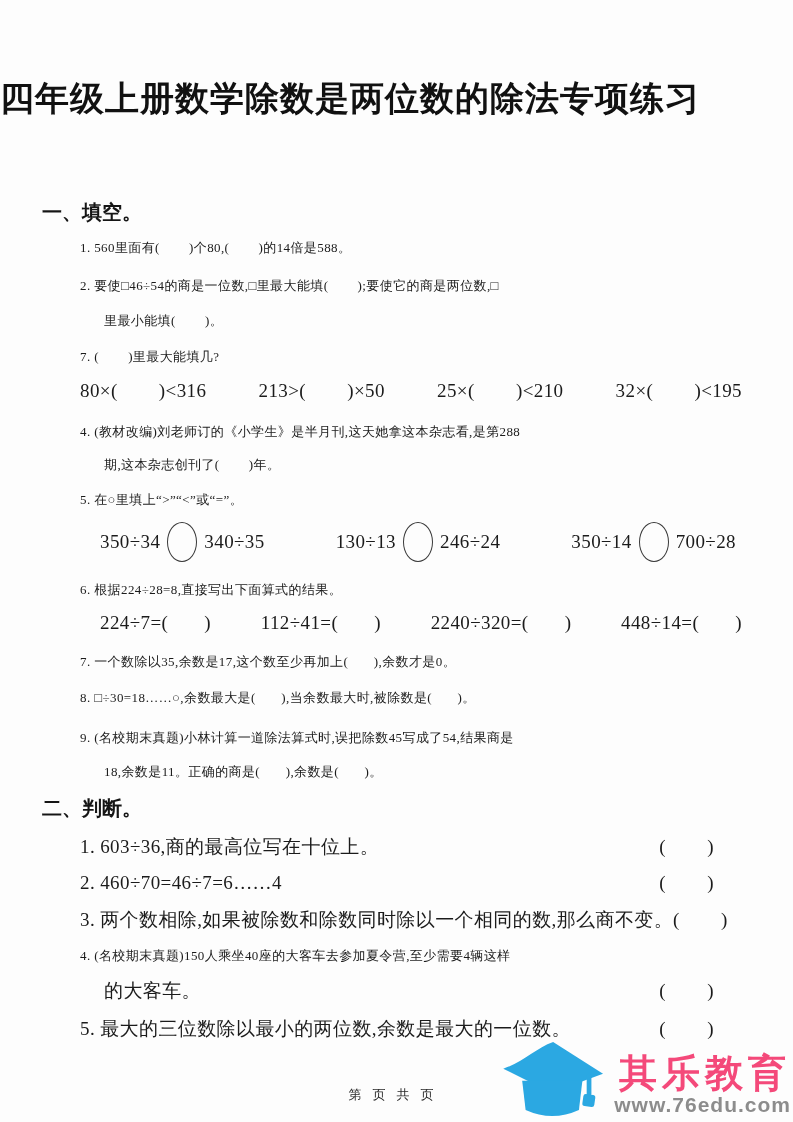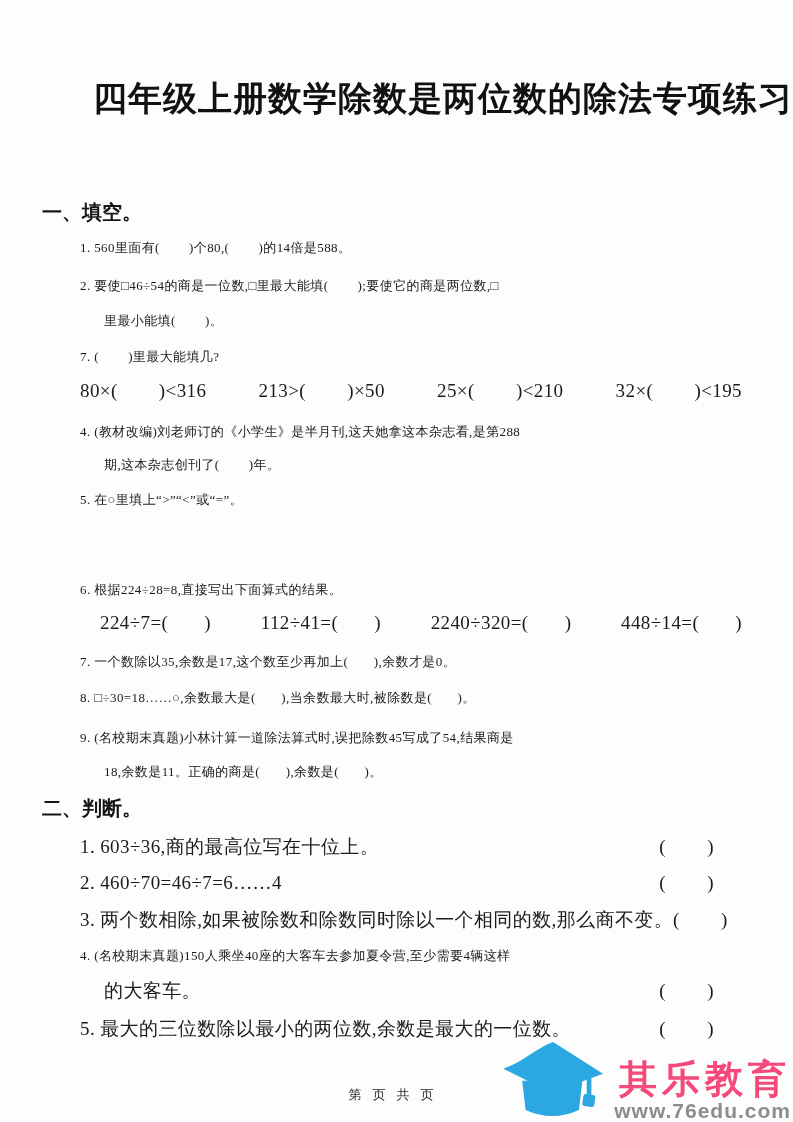--- a/index.html
+++ b/index.html
@@ -11,21 +11,21 @@
     height: 1122px;
     margin: 0 auto;
     background: #fdfdfd;
     overflow: hidden;
     color: #1b1b1b;
   }
   .title {
     position: absolute;
     top: 76px; left: 0;
     width: 100%;
-    text-align: right;
+    text-align: left;
     font-family: "Liberation Sans", sans-serif;
     font-size: 34px;
     font-weight: 800;
     letter-spacing: 1px;
     color: #111;
   }
   .sec-header {
     position: absolute;
     left: 42px;
     font-family: "Liberation Sans", sans-serif;
@@ -78,21 +78,21 @@
     color: #2a2a2a;
     font-family: "Liberation Sans", sans-serif;
   }
   .logo {
     position: absolute;
     right: 2px; bottom: 0;
     display: flex;
     align-items: flex-end;
   }
   .logo-cap { width: 112px; height: 86px; margin-right: 4px; }
-  .logo-text { text-align: right; }
+  .logo-text { text-align: right; padding-bottom: 6px; }
   .brand {
     font-family: "Liberation Sans", sans-serif;
     font-size: 38px;
     font-weight: 800;
     letter-spacing: 5px;
     color: #F4497A;
     line-height: 42px;
   }
   .url {
     font-family: "Liberation Sans", sans-serif;
@@ -122,20 +122,37 @@
     <span>80×(        )&lt;316</span>
     <span>213&gt;(        )×50</span>
     <span>25×(        )&lt;210</span>
     <span>32×(        )&lt;195</span>
   </div>
 
   <div class="line" style="top:420px;left:80px">4. (教材改编)刘老师订的《小学生》是半月刊,这天她拿这本杂志看,是第288</div>
   <div class="line" style="top:453px;left:104px">期,这本杂志创刊了(        )年。</div>
 
   <div class="line" style="top:488px;left:80px">5. 在○里填上“&gt;”“&lt;”或“=”。</div>
+  <div class="row" style="top:522px;left:100px;width:636px">
+    <span class="cmp">
+      <span>350÷34</span>
+      <span class="circle"></span>
+      <span>340÷35</span>
+    </span>
+    <span class="cmp">
+      <span>130÷13</span>
+      <span class="circle"></span>
+      <span>246÷24</span>
+    </span>
+    <span class="cmp">
+      <span>350÷14</span>
+      <span class="circle"></span>
+      <span>700÷28</span>
+    </span>
+  </div>
 
   <div class="line" style="top:578px;left:80px">6. 根据224÷28=8,直接写出下面算式的结果。</div>
   <div class="row" style="top:612px;left:100px;width:642px">
     <span>224÷7=(       )</span>
     <span>112÷41=(       )</span>
     <span>2240÷320=(       )</span>
     <span>448÷14=(       )</span>
   </div>
 
   <div class="line" style="top:650px;left:80px">7. 一个数除以35,余数是17,这个数至少再加上(       ),余数才是0。</div>

